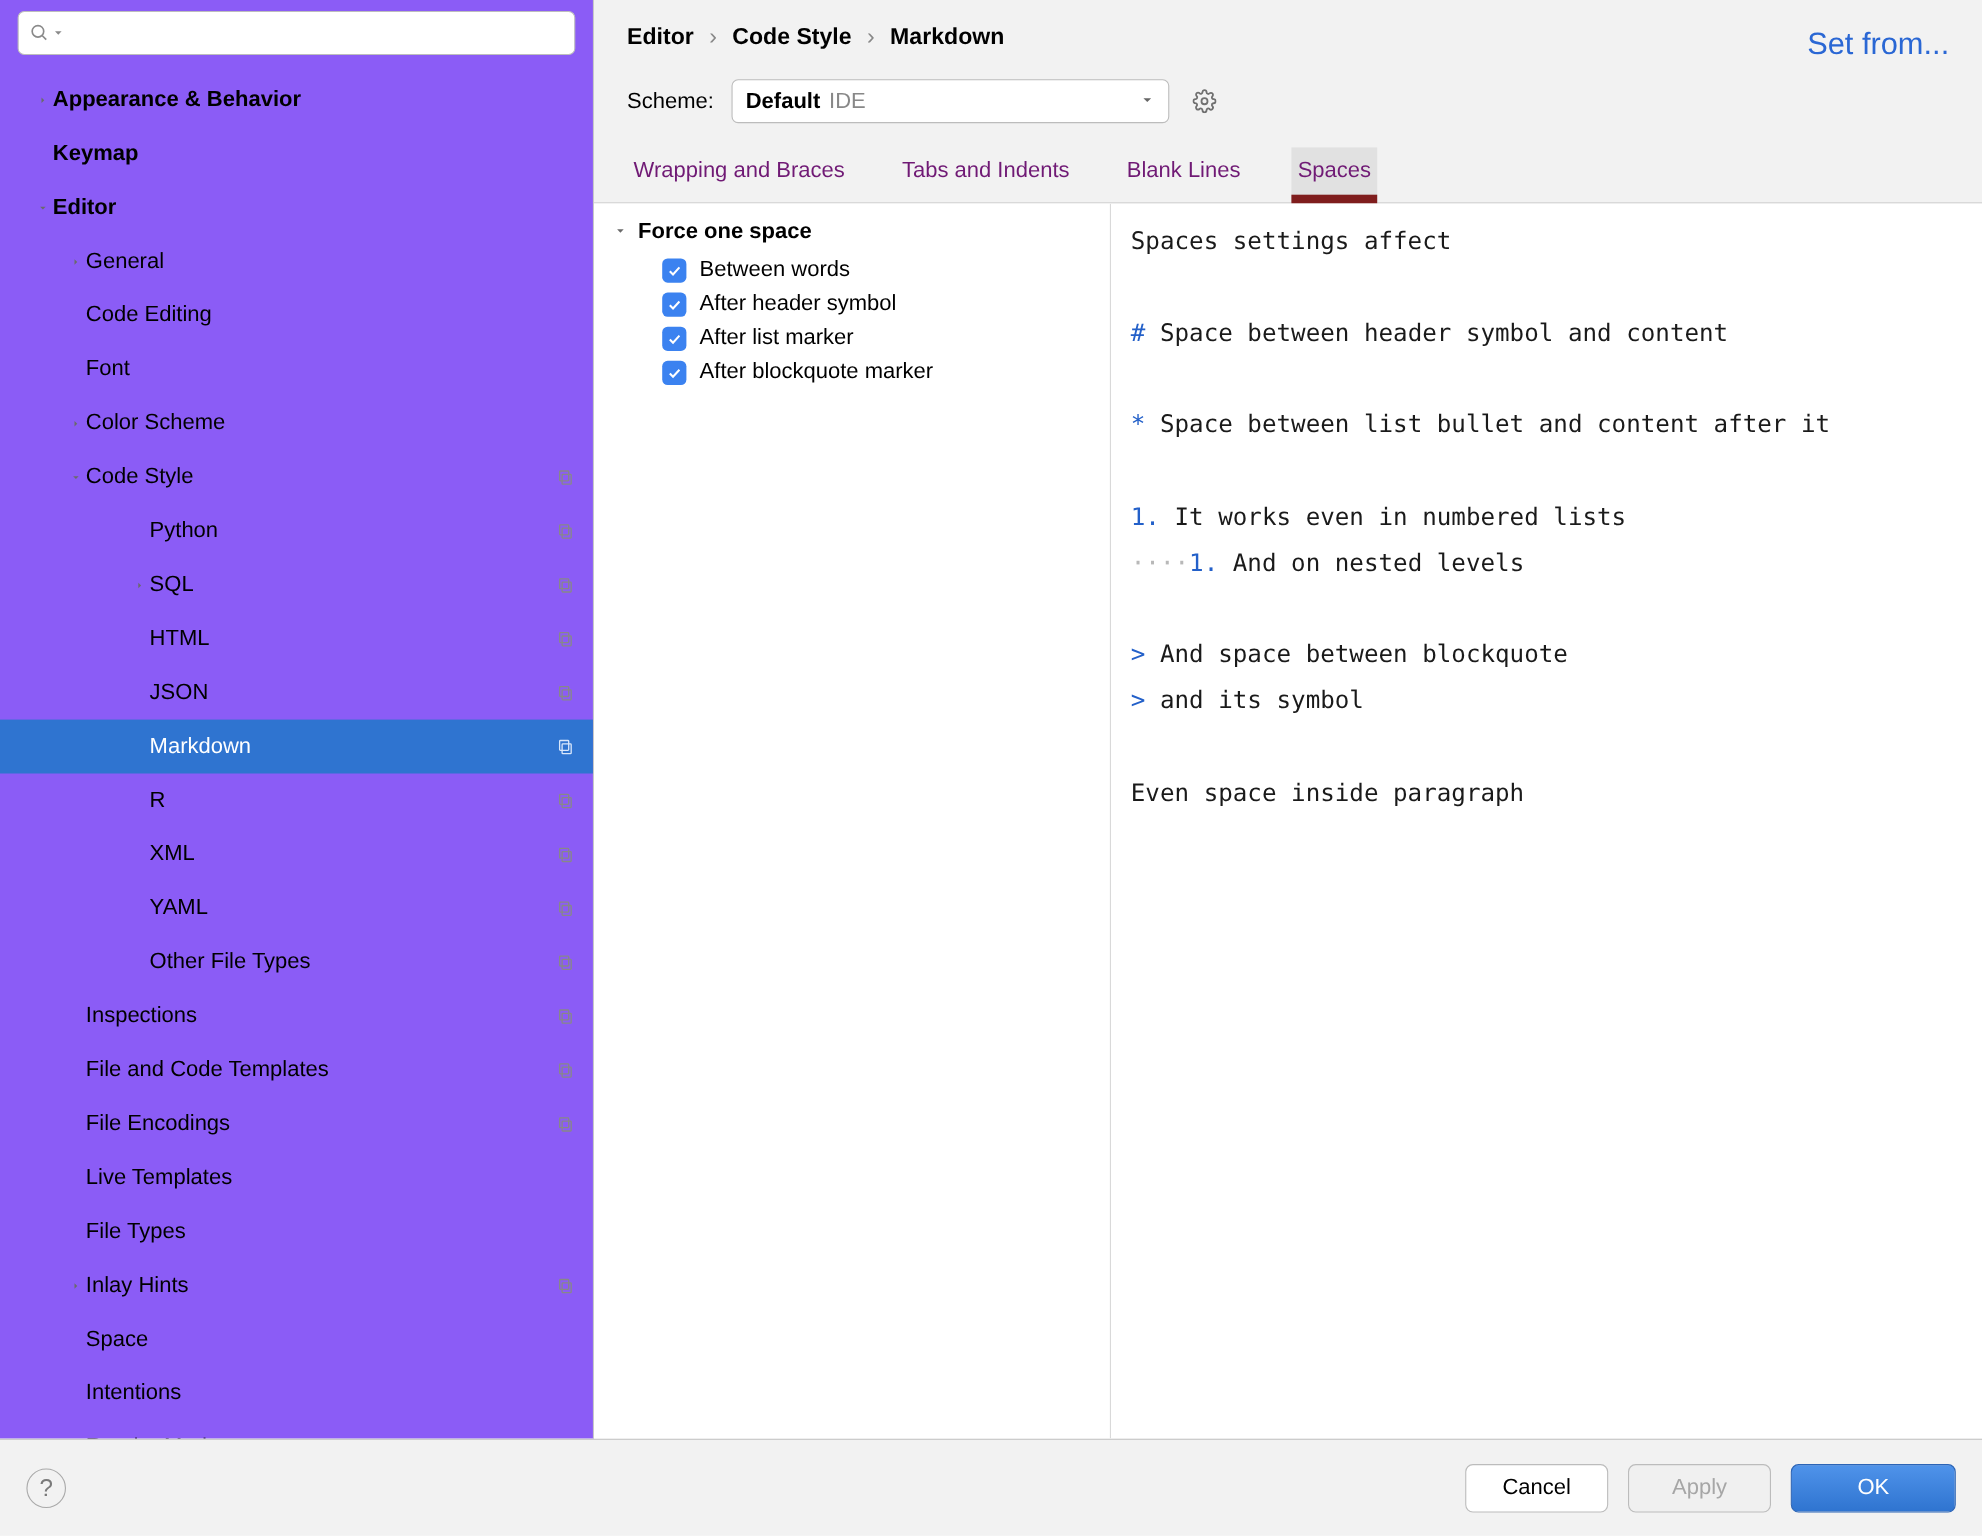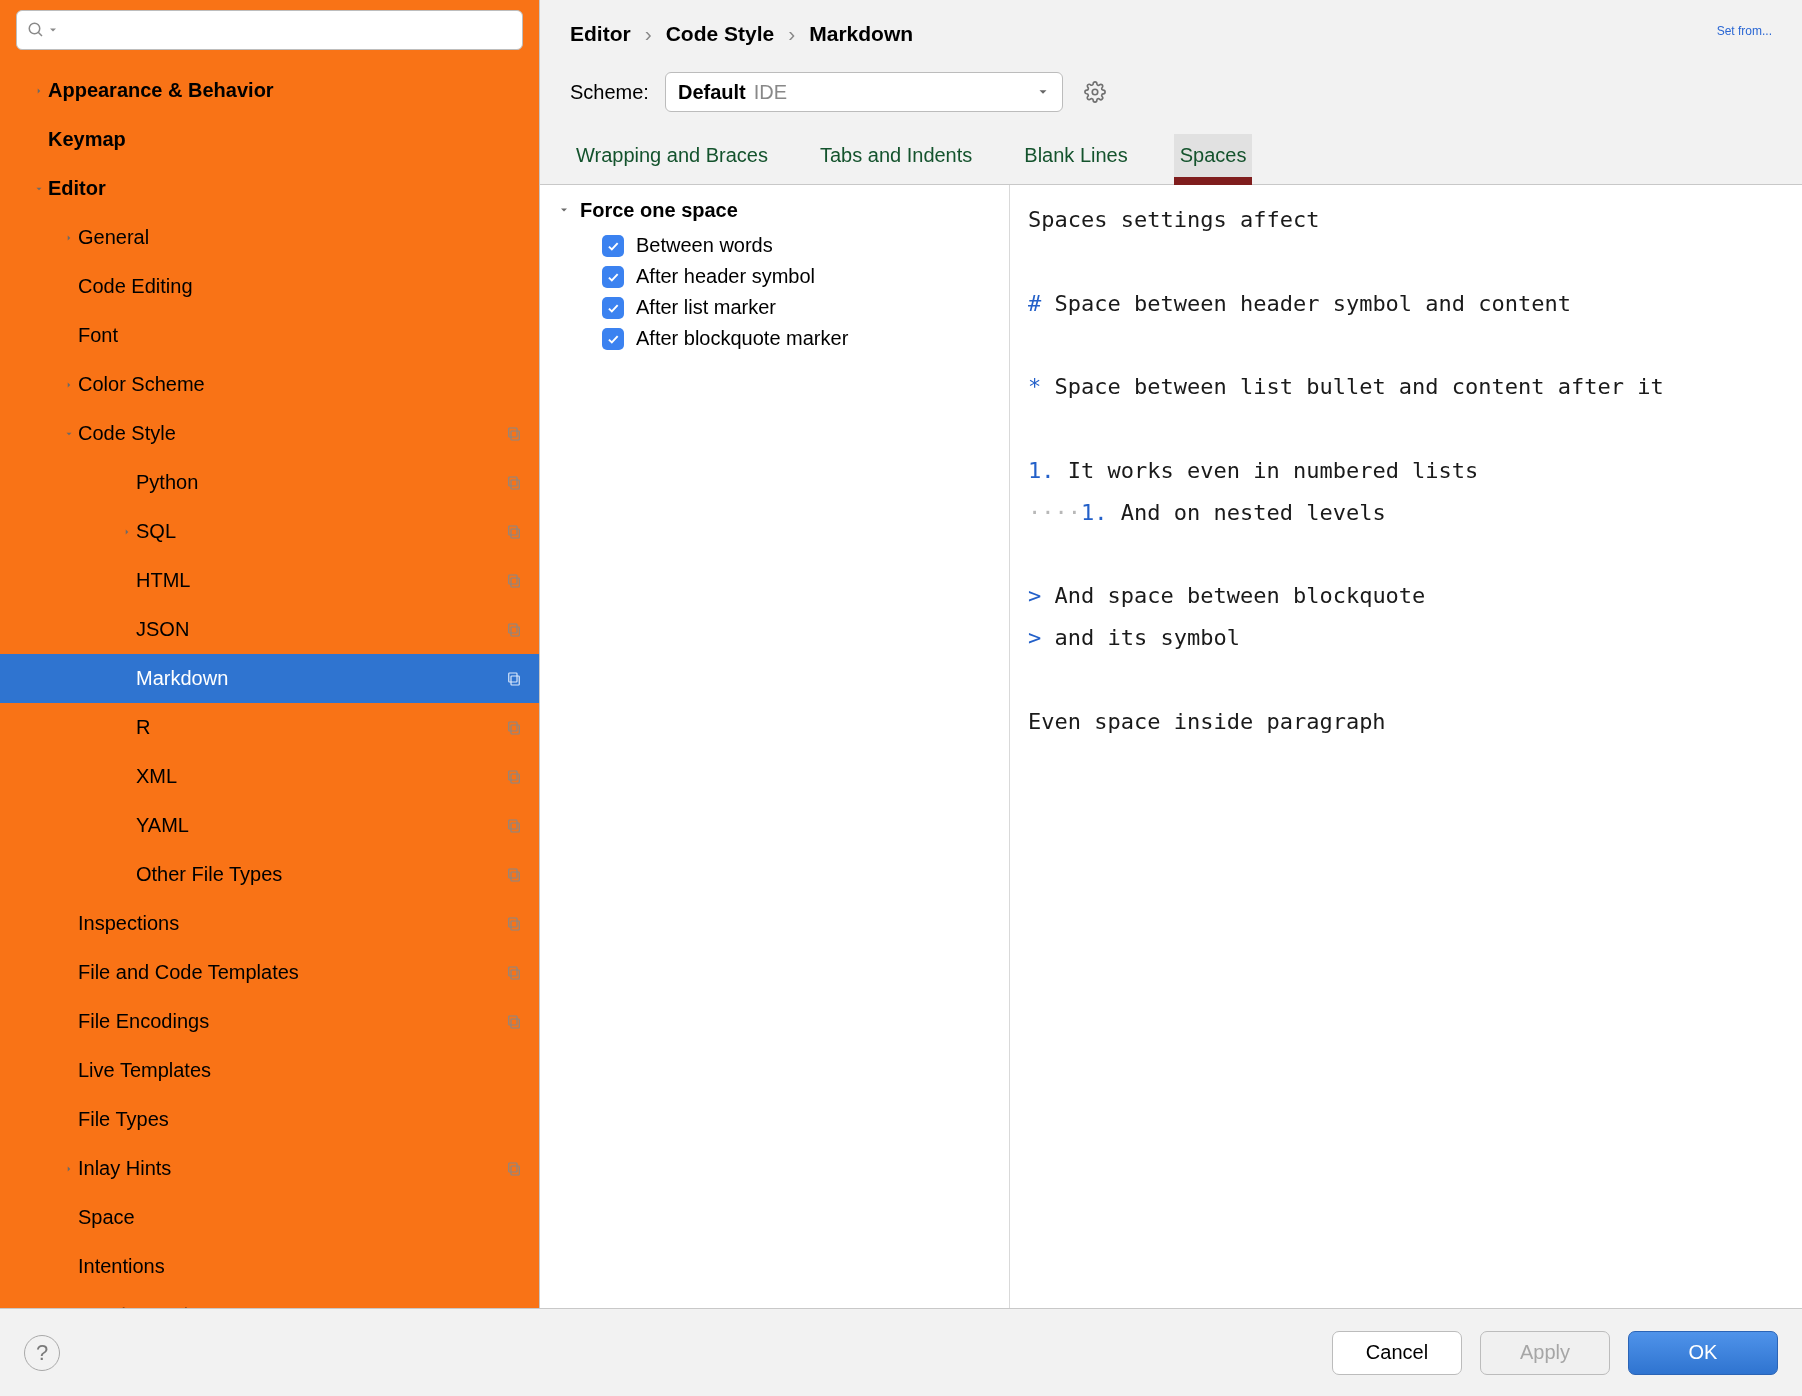--- a/index.html
+++ b/index.html
@@ -14,21 +14,21 @@
   display: flex;
   flex-direction: column;
 }
 .main-area {
   display: flex;
   flex: 1;
   overflow: hidden;
 }
 .sidebar {
   width: 540px;
-  background: #f97316;
+  background: #8b5cf6;
   border-right: 1px solid #c8c8c8;
   display: flex;
   flex-direction: column;
   overflow: hidden;
 }
 .search-wrap {
   padding: 10px 16px 8px 16px;
 }
 .search-box {
   display: flex;
@@ -121,37 +121,37 @@
   display: inline-flex;
   align-items: center;
   justify-content: center;
   width: 32px; height: 32px;
   color: #666;
 }
 .set-from {
   margin-left: auto;
   padding: 24px 30px 0 0;
   color: #2a67d4;
-  font-size: 12px;
+  font-size: 28px;
   text-align: right;
 }
 .header-right-wrap {
   display:flex;
   align-items:flex-start;
 }
 .tabs {
   display: flex;
   border-bottom: 1px solid #c8c8c8;
   padding: 18px 30px 0 30px;
   gap: 40px;
   font-size: 20px;
 }
 .tab {
   padding: 10px 6px 14px 6px;
-  color: #14532d;
+  color: #701a75;
 }
 .tab.active {
   background: #e1e1e1;
   border-bottom: 8px solid #7f1d1d;
   margin-bottom: -1px;
   padding-bottom: 10px;
 }
 .settings-body {
   flex: 1;
   display: flex;

